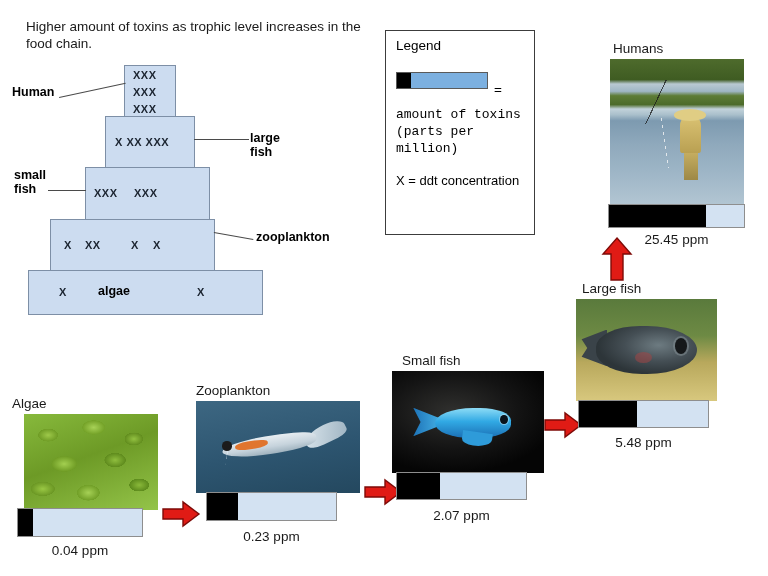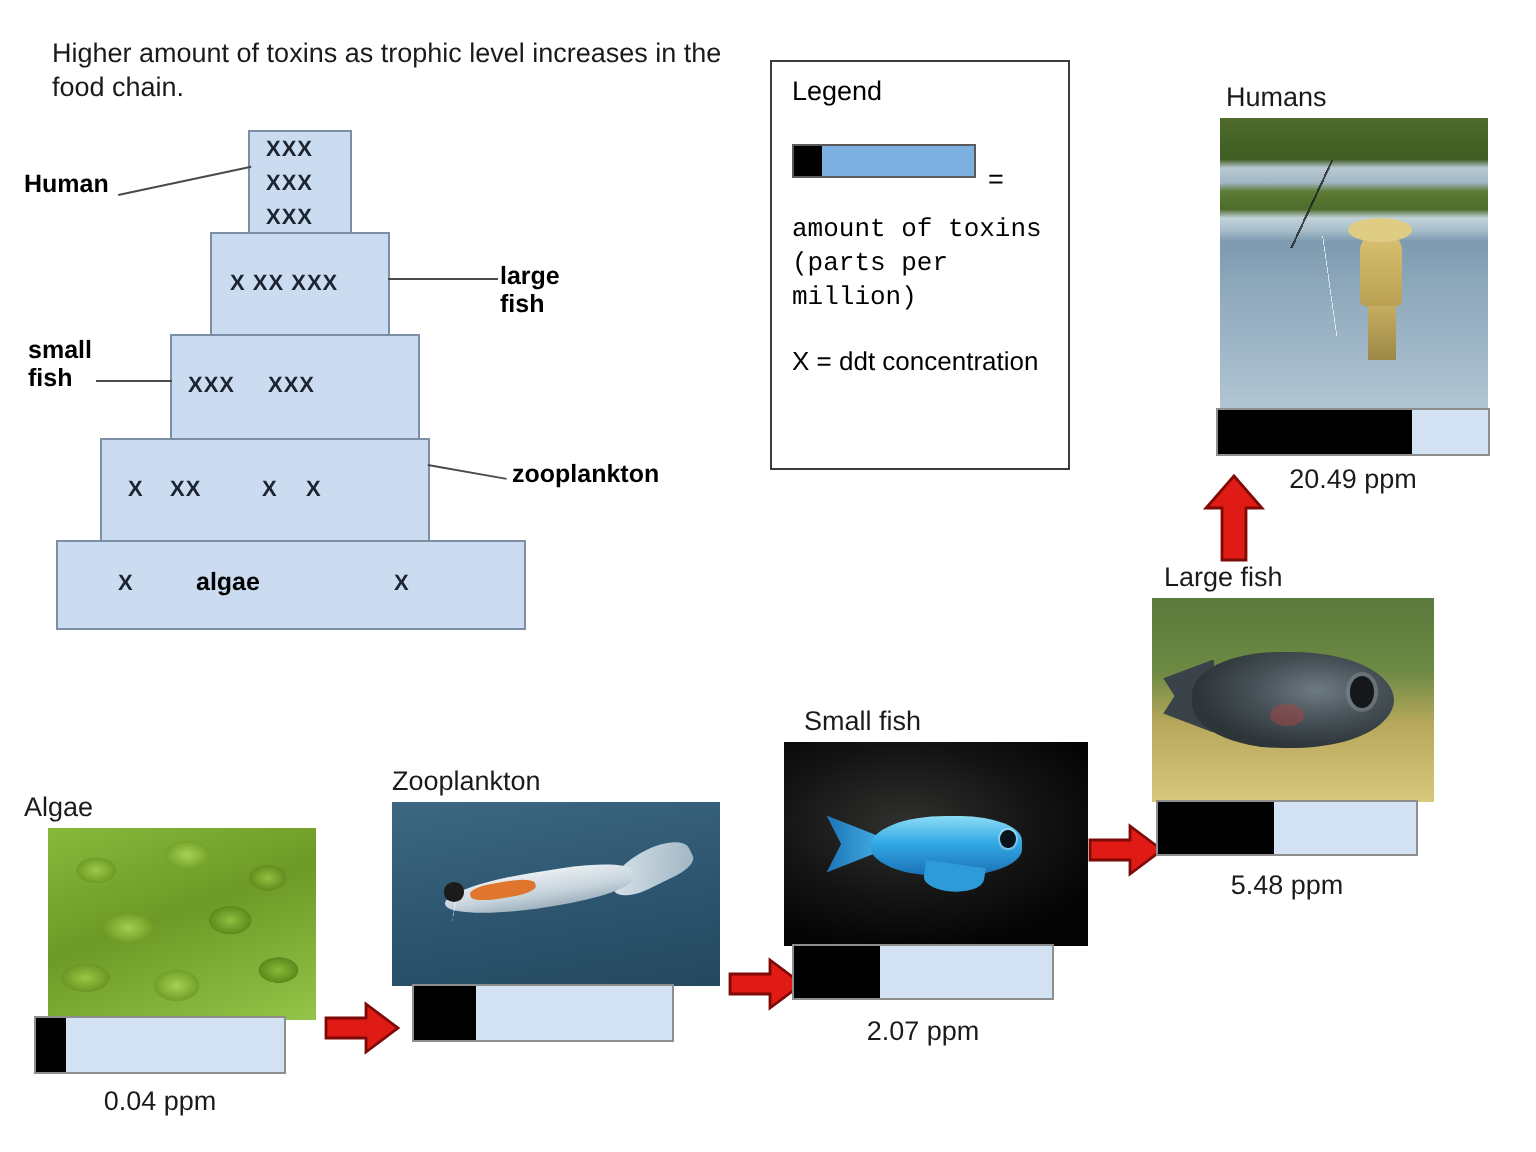--- a/index.html
+++ b/index.html
@@ -371,20 +371,21 @@
       <div class="body"></div>
       <div class="gut"></div>
       <div class="legs"></div>
       <div class="eye"></div>
     </div>
   </div>
   <div class="ppm-bar" style="left:206px; top:492px; width:131px; height:29px;">
     <div class="blk" style="width:24%"></div>
     <div class="rest"></div>
   </div>
+  <div class="abs ppm-text" style="left:206px; top:529px; width:131px;">0.23 ppm</div>
 
   <div class="arrow-right" style="left:363px; top:477px; width:40px; height:30px;">
     <svg width="40" height="30" viewBox="0 0 40 30">
       <polygon points="2,10 22,10 22,3 38,15 22,27 22,20 2,20" fill="#e01b15" stroke="#7e0a07" stroke-width="1.4"></polygon>
     </svg>
   </div>
 
   <div class="abs card-label" style="left:402px; top:353px;">Small fish</div>
   <div class="photo" style="left:392px; top:371px; width:152px; height:102px;">
     <div class="ph-smallfish">
@@ -434,15 +435,15 @@
       <div class="line"></div>
       <div class="legs"></div>
       <div class="torso"></div>
       <div class="hat"></div>
     </div>
   </div>
   <div class="ppm-bar" style="left:608px; top:204px; width:137px; height:24px;">
     <div class="blk" style="width:72%"></div>
     <div class="rest"></div>
   </div>
-  <div class="abs ppm-text" style="left:608px; top:232px; width:137px;">20.49 ppm</div>
+  <div class="abs ppm-text" style="left:608px; top:232px; width:137px;">25.45 ppm</div>
 
 </div>
 
 </body></html>

